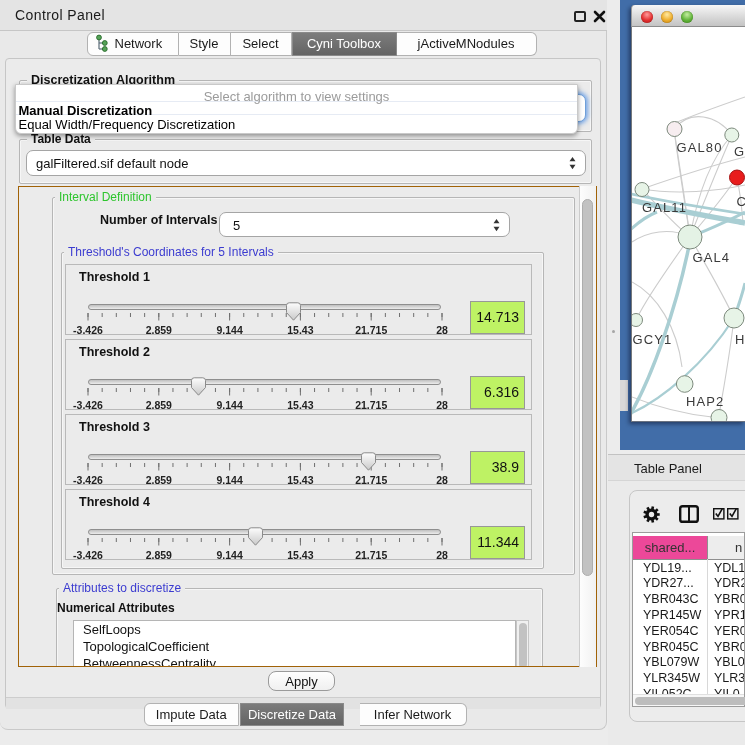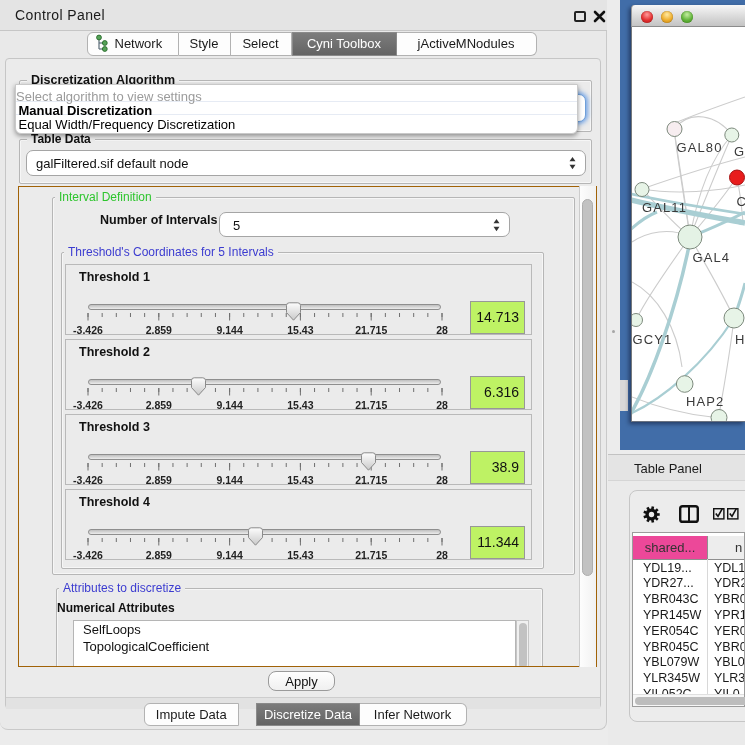--- a/index.html
+++ b/index.html
@@ -54,21 +54,21 @@
 .vbox{position:absolute;left:404px;top:36px;width:55px;height:33px;background:#bef264;border:1px solid #979797;font-size:14px;color:#111;text-align:right;line-height:31px;padding-right:5px}
 .ticksvg{position:absolute;left:20px;top:46px;overflow:visible}
 
 #attrlist{position:absolute;left:54px;top:433px;width:443px;height:60px;background:#fff;border:1px solid #b5b5b5;font-size:13px;color:#111}
 #attrlist div{padding-left:9px;height:17.2px;line-height:17.2px}
 #alsb{position:absolute;left:497px;top:433px;width:13px;height:60px;background:#f0f0f0;border:1px solid #c6c6c6}
 #alsbthumb{position:absolute;left:2px;top:2px;width:8px;height:45px;background:#c2c2c2;border-radius:4px}
 #applybtn{left:268px;top:671px;width:67px;height:20px;background:linear-gradient(#fefefe,#f0f0f0);border:1px solid #9a9a9a;border-radius:8px;font-size:13px;color:#111;text-align:center;line-height:19px}
 
 #popup{left:15px;top:84px;width:563px;height:49.5px;background:#fff;border:1px solid #c9c9c9;border-radius:0 0 6px 6px;box-shadow:0 2px 5px rgba(0,0,0,.4);z-index:30}
-#popup .r1{position:absolute;left:0;top:0;width:100%;height:16.5px;border-bottom:1px solid #e6ebf4;color:#9b9b9b;font-size:13px;text-align:left}
+#popup .r1{position:absolute;left:0;top:0;width:100%;height:16.5px;border-bottom:1px solid #e6ebf4;color:#9b9b9b;font-size:13px;text-align:center}
 #popup .r1 span{position:relative;top:4px}
 #popup .r2{position:absolute;left:0;top:16.5px;width:100%;height:13.3px;border-bottom:1px solid #e6ebf4;font-weight:bold;font-size:13px;color:#000}
 #popup .r2 span{position:absolute;left:2.5px;top:1px}
 #popup .r3{position:absolute;left:0;top:30.5px;width:100%;height:14px;font-size:13px;color:#000}
 #popup .r3 span{position:absolute;left:2.5px;top:1px}
 </style></head>
 <body>
 
 <div class="abs" id="bluezone"></div>
 <div class="abs" id="notch"></div>
@@ -487,31 +487,32 @@
       </svg>
     <div class="vbox">11.344</div>
   </div>
   <div class="abs group" style="left:37px;top:401px;width:487px;height:90px">
       <span class="gtitle2" style="color:#3b3bd0">Attributes to discretize</span>
     </div>
   <div class="abs" style="left:38px;top:414px;font-weight:bold;font-size:12px;color:#111">Numerical Attributes</div>
   <div id="attrlist">
       <div>SelfLoops</div>
       <div>TopologicalCoefficient</div>
+      <div>BetweennessCentrality</div>
     </div>
   <div id="alsb">
       <div id="alsbthumb"></div>
     </div>
 </div>
 <div class="abs" id="vsbtrack"></div>
 <div class="abs" id="vsbthumb"></div>
 <div class="abs" id="applybtn">Apply</div>
 
 <div class="abs seg" style="left:144px;top:703px;width:94.5px;border-radius:6px 0 0 6px;line-height:21px;height:23px">Impute Data</div>
-<div class="abs seg segsel" style="left:256px;top:703px;width:104px;line-height:21px;height:23px">Discretize Data</div>
+<div class="abs seg segsel" style="left:240px;top:703px;width:104px;line-height:21px;height:23px">Discretize Data</div>
 <div class="abs seg" style="left:359.5px;top:703px;width:107px;border-left:none;border-radius:0 6px 6px 0;line-height:21px;height:23px">Infer Network</div>
 
 <div class="abs" style="left:612px;top:330px;width:3px;height:3px;border-radius:50%;background:#a6a6a6"></div>
 
 <div class="abs" id="popup">
 <div class="r1"><span>Select algorithm to view settings</span></div>
 <div class="r2">
       <span>Manual Discretization</span>
     </div>
 <div class="r3">

